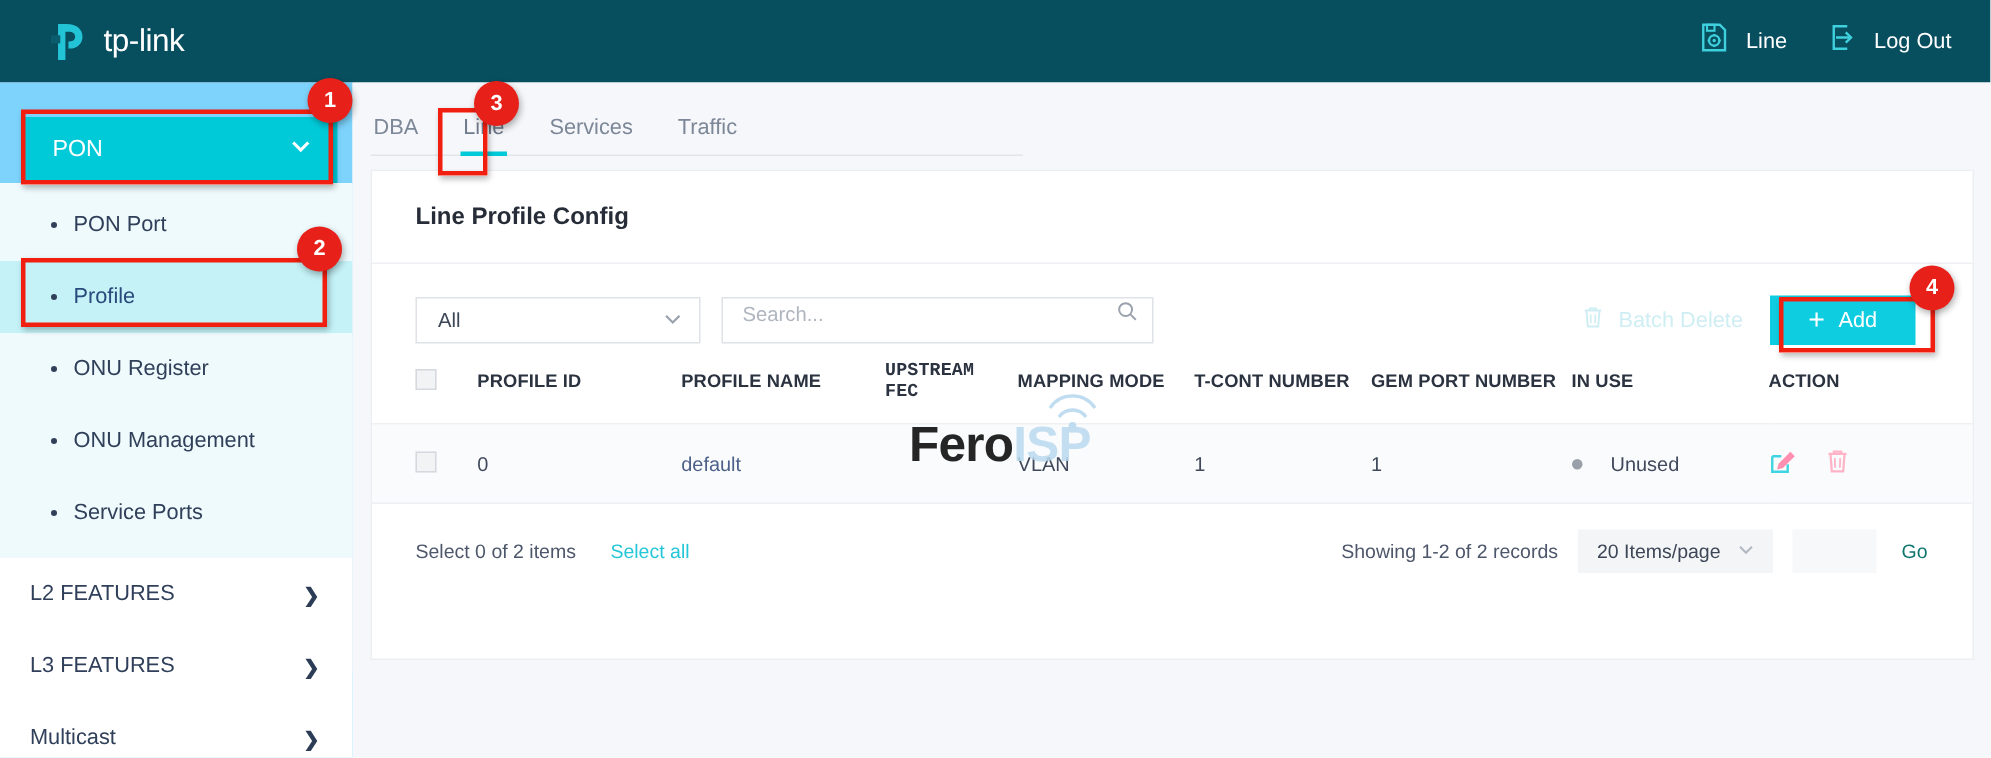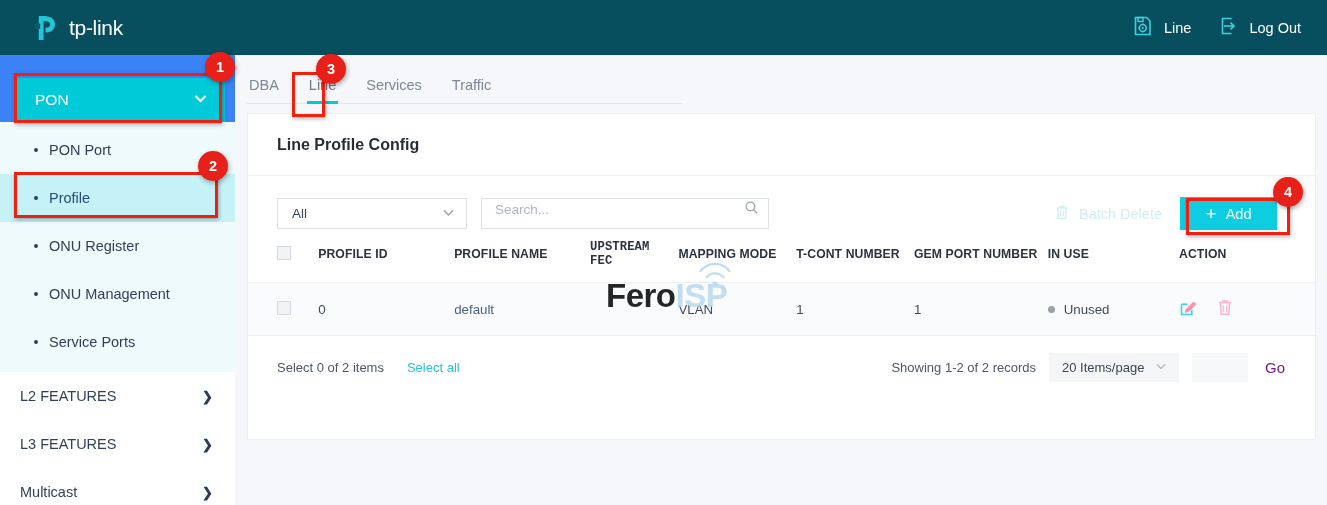--- a/index.html
+++ b/index.html
@@ -29,21 +29,21 @@
     margin-left: auto; margin-right: 26px;
     display: flex; align-items: center; gap: 27px;
   }
   .top-action { display: flex; align-items: center; gap: 9px; cursor: pointer; }
   .top-action .lbl { color: #ffffff; font-size: 14.5px; }
 
   
   .sidebar {
     position: absolute; top: 55px; left: 0;
     width: 235px; height: 450px;
-    background: #3b82f6;
+    background: #7dd3fc;
   }
   .menu-head {
     position: relative;
     height: 44px; margin: 23px 10px 0 16px;
     background: #00cad8;
     display: flex; align-items: center; justify-content: space-between;
     padding: 0 16px 0 19px;
     cursor: pointer;
   }
   .menu-head .lbl { color: #ffffff; font-size: 15.5px; }
@@ -159,41 +159,41 @@
   .col-cb { width: 62px; padding-left: 29px !important; }
   .col-id { width: 120px; }
   .col-name { width: 120px; }
   .col-fec { width: 78px; font-family: Liberation Mono, monospace; }
   .col-map { width: 104px; }
   .col-tcont { width: 104px; }
   .col-gem { width: 118px; }
   .col-use { width: 116px; }
   .col-act { width: 120px; }
   .link-name { color: #4c6089; }
-  .status { display: flex; align-items: center; gap: 9px; }
+  .status { display: flex; align-items: center; gap: 19px; }
   .status .sdot { width: 7px; height: 7px; border-radius: 50%; background: #9aa0a9; }
   .actions { display: flex; align-items: center; gap: 18px; }
   .icon-btn { cursor: pointer; display: block; }
 
   
   .tfoot {
     display: flex; align-items: center;
     padding: 17px 26px 0 29px;
     font-size: 13px; color: #4d566a;
   }
   .select-all-link { color: #24c6d8; margin-left: 23px; cursor: pointer; }
   .tfoot-right { margin-left: auto; display: flex; align-items: center; gap: 13px; }
   .records { color: #4d566a; font-size: 13px; }
   .page-size {
     width: 130px; height: 29px; background: #f4f5f7;
     display: flex; align-items: center; justify-content: space-between;
     padding: 0 11px 0 13px; cursor: pointer; font-size: 13px; color: #3c4656;
   }
   .page-input { width: 56px; height: 29px; background: #f7f8f9; cursor: text; }
-  .go-btn { color: #701a75; font-size: 15px; cursor: pointer; padding: 0 4px; }
+  .go-btn { color: #0f766e; font-size: 13px; cursor: pointer; padding: 0 4px; }
 
   
   .watermark {
     position: absolute; left: 358px; top: 163px;
     pointer-events: none; user-select: none;
     font-size: 33px; font-weight: bold; letter-spacing: -0.5px;
     display: flex; align-items: baseline;
   }
   .wm-fero { color: #000000; opacity: .85; }
   .wm-isp { color: #b9d9ef; opacity: .85; }

